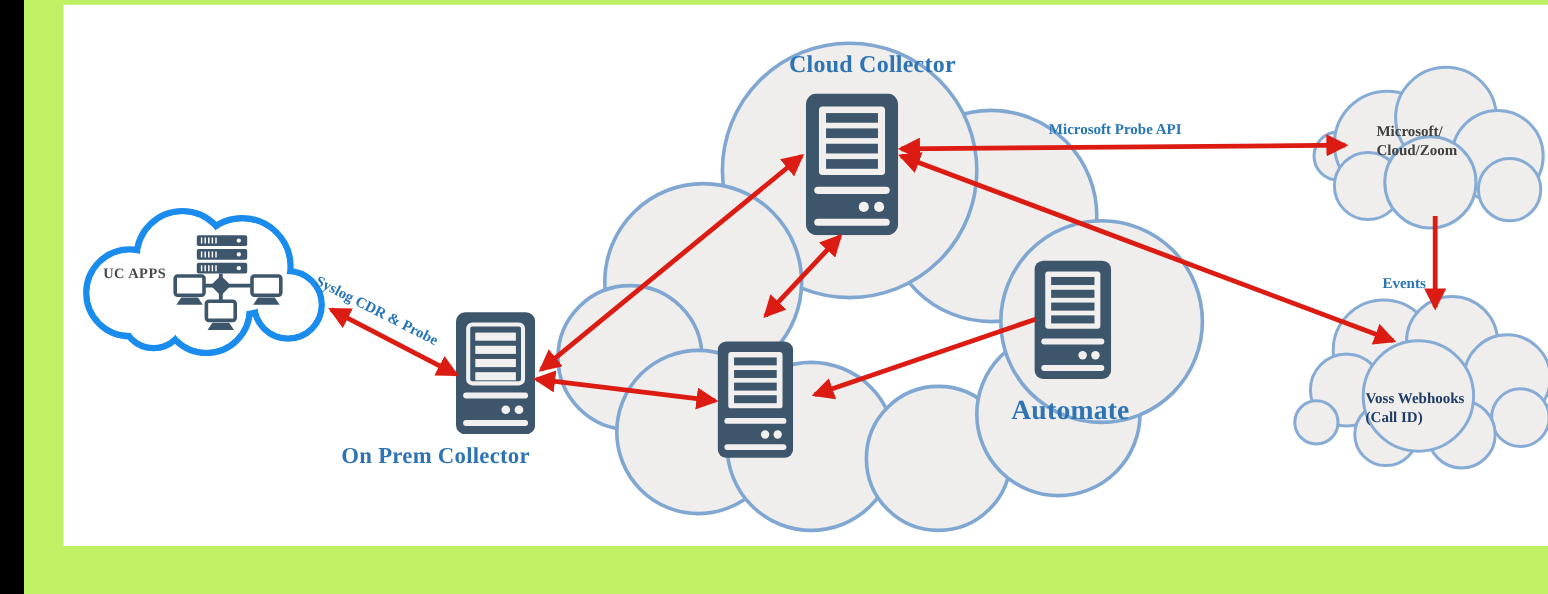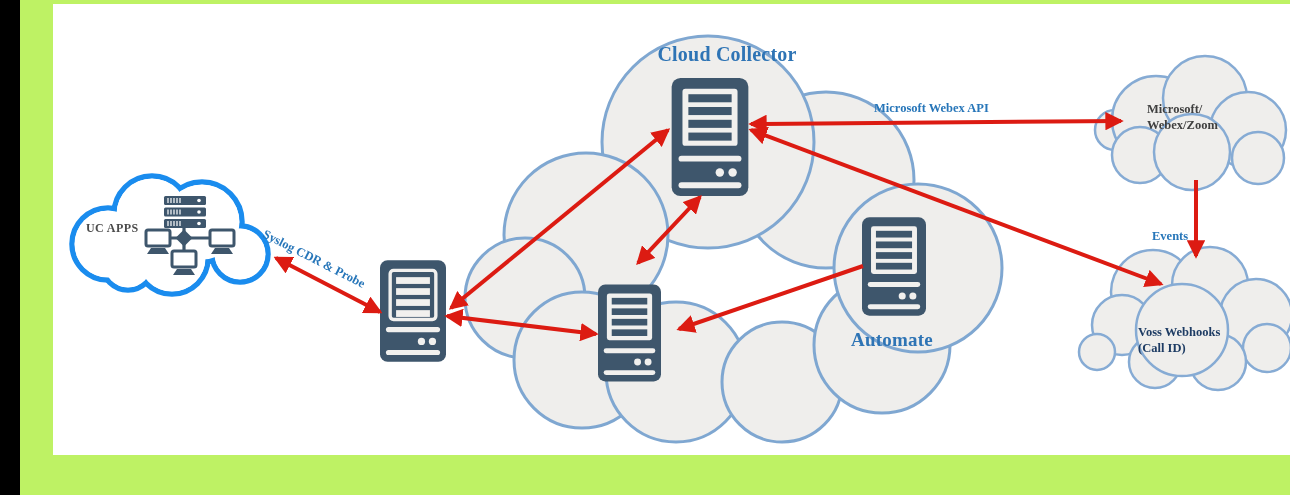--- a/index.html
+++ b/index.html
@@ -159,30 +159,31 @@
       <line x1="680" y1="197" x2="618" y2="263" marker-start="url(#ah)" marker-end="url(#ah)"></line>
       <line x1="843" y1="266" x2="659" y2="329" marker-end="url(#ah)"></line>
       <line x1="731" y1="124" x2="1101" y2="121" marker-start="url(#ah)" marker-end="url(#ah)"></line>
       <line x1="731" y1="130" x2="1141" y2="284" marker-start="url(#ah)" marker-end="url(#ah)"></line>
       <line x1="1176" y1="180" x2="1176" y2="256" marker-end="url(#ah)"></line>
     </g>
   </svg>
 
   <div class="lbl node-label" style="left:597px;top:43px;">Cloud Collector</div>
 
+  <div class="lbl node-label" style="left:233px;top:370px;font-size:19px;">On Prem Collector</div>
 
 
-  <div class="lbl node-label" style="left:762px;top:329px;font-size:19px;">Automate</div>
+  <div class="lbl node-label" style="left:762px;top:329px;font-size:23px;">Automate</div>
 
   <div class="lbl uc-text" style="left:66px;top:221px;">UC APPS</div>
 
   <div class="lbl cloud-text ms-text" style="left:1127px;top:101px;">Microsoft/
-Webex/Zoom</div>
+Cloud/Zoom</div>
 
   <div class="lbl cloud-text voss-text" style="left:1118px;top:324px;">Voss Webhooks
 (Call ID)</div>
 
   <div class="lbl edge-label syslog" style="left:247px;top:227px;">Syslog CDR &amp; Probe</div>
 
-  <div class="lbl edge-label" style="left:854px;top:101px;">Microsoft Webex API</div>
+  <div class="lbl edge-label" style="left:854px;top:101px;">Microsoft Probe API</div>
 
   <div class="lbl edge-label" style="left:1132px;top:229px;">Events</div>
 </div>
 
 </body></html>

